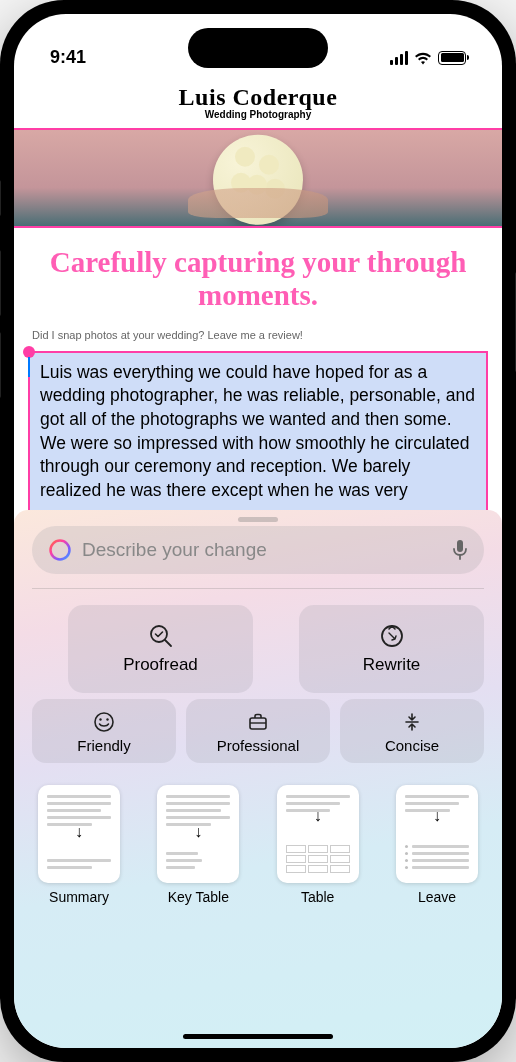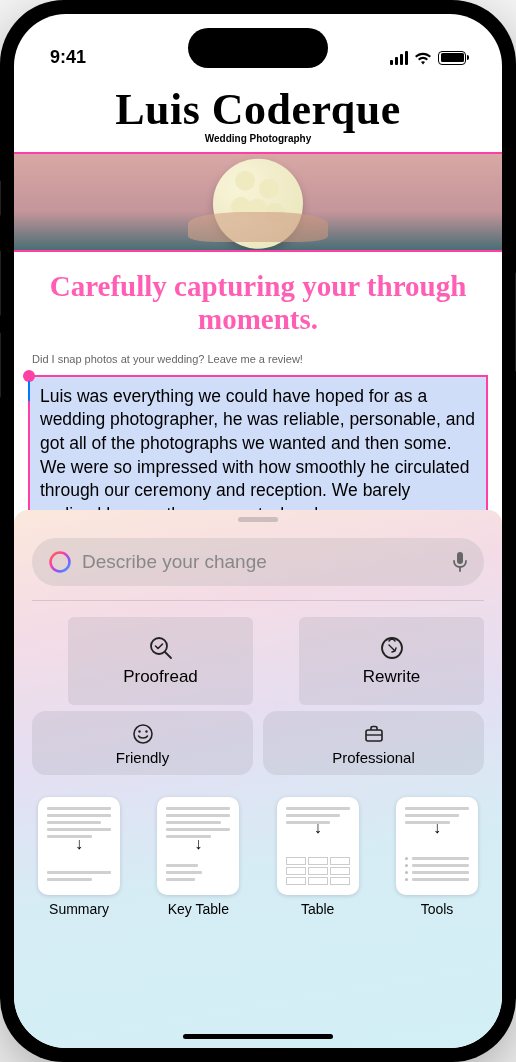--- a/index.html
+++ b/index.html
@@ -123,21 +123,21 @@
       bottom: 0;
       overflow: hidden;
     }
     .header {
       text-align: center;
       padding-top: 70px;
       padding-bottom: 8px;
     }
     .header h1 {
       font-family: 'Times New Roman', Georgia, serif;
-      font-size: 44px;
+      font-size: 24px;
       font-weight: 700;
       letter-spacing: 0.5px;
     }
     .header h2 {
       font-size: 10px;
       font-weight: 600;
       margin-top: -2px;
     }
     .hero-image {
       width: 100%;
@@ -255,21 +255,21 @@
       border-radius: 50%;
       background: rgba(130,130,130,0.22);
       display: flex;
       align-items: center;
       justify-content: center;
       color: #666;
       font-size: 17px;
       font-weight: 400;
     }
     .prompt-input {
-      margin: 16px 18px 14px;
+      margin: 4px 18px 14px;
       height: 48px;
       background: rgba(180,175,180,0.3);
       border-radius: 24px;
       display: flex;
       align-items: center;
       padding: 0 16px;
       gap: 10px;
     }
     .siri-icon {
       width: 24px;
@@ -291,21 +291,21 @@
     }
     .action-row {
       display: flex;
       gap: 10px;
       padding: 0 18px;
     }
     .action-btn-large {
       flex: 1;
       height: 88px;
       background: rgba(150,150,160,0.2);
-      border-radius: 6px;
+      border-radius: 15px;
       display: flex;
       flex-direction: column;
       align-items: center;
       justify-content: center;
       gap: 6px;
       font-size: 17px;
       font-weight: 400;
       margin-left: 36px;
     }
     .action-row-2 {
@@ -521,20 +521,30 @@
           </div>
           <div class="action-btn-small">
             <div class="action-icon">
               <svg width="22" height="22" viewBox="0 0 22 22" fill="none">
                 <rect x="3" y="7" width="16" height="11" rx="2" stroke="#222" stroke-width="1.6"></rect>
                 <path d="M8 7 L8 5 C8 4 9 3.5 10 3.5 L12 3.5 C13 3.5 14 4 14 5 L14 7" stroke="#222" stroke-width="1.6"></path>
                 <line x1="3" y1="12" x2="19" y2="12" stroke="#222" stroke-width="1.4"></line>
               </svg>
             </div>
             <span>Professional</span>
+          </div>
+          <div class="action-btn-small">
+            <div class="action-icon">
+              <svg width="22" height="22" viewBox="0 0 22 22" fill="none">
+                <path d="M11 3 L11 9 M8 6 L11 9 L14 6" stroke="#222" stroke-width="1.6" stroke-linecap="round" stroke-linejoin="round"></path>
+                <path d="M11 19 L11 13 M8 16 L11 13 L14 16" stroke="#222" stroke-width="1.6" stroke-linecap="round" stroke-linejoin="round"></path>
+                <line x1="5" y1="11" x2="17" y2="11" stroke="#222" stroke-width="1.6" stroke-linecap="round"></line>
+              </svg>
+            </div>
+            <span>Concise</span>
           </div>
         </div>
 
         <div class="format-row">
           <div class="format-item">
             <div class="format-thumb thumb-summary">
               <div class="thumb-line"></div>
               <div class="thumb-line"></div>
               <div class="thumb-line med"></div>
               <div class="thumb-line"></div>
@@ -604,21 +614,21 @@
                 <div class="thumb-bullet">
                     <div class="thumb-dot"></div>
                     <div class="thumb-line" style="flex:1;margin:0"></div>
                   </div>
                 <div class="thumb-bullet">
                     <div class="thumb-dot"></div>
                     <div class="thumb-line" style="flex:1;margin:0;width:70%"></div>
                   </div>
               </div>
             </div>
-            <span>Tools</span>
+            <span>Leave</span>
           </div>
         </div>
 
         <div class="home-indicator"></div>
       </div>
     </div>
   </div>
 </div>
 
 </body></html>

